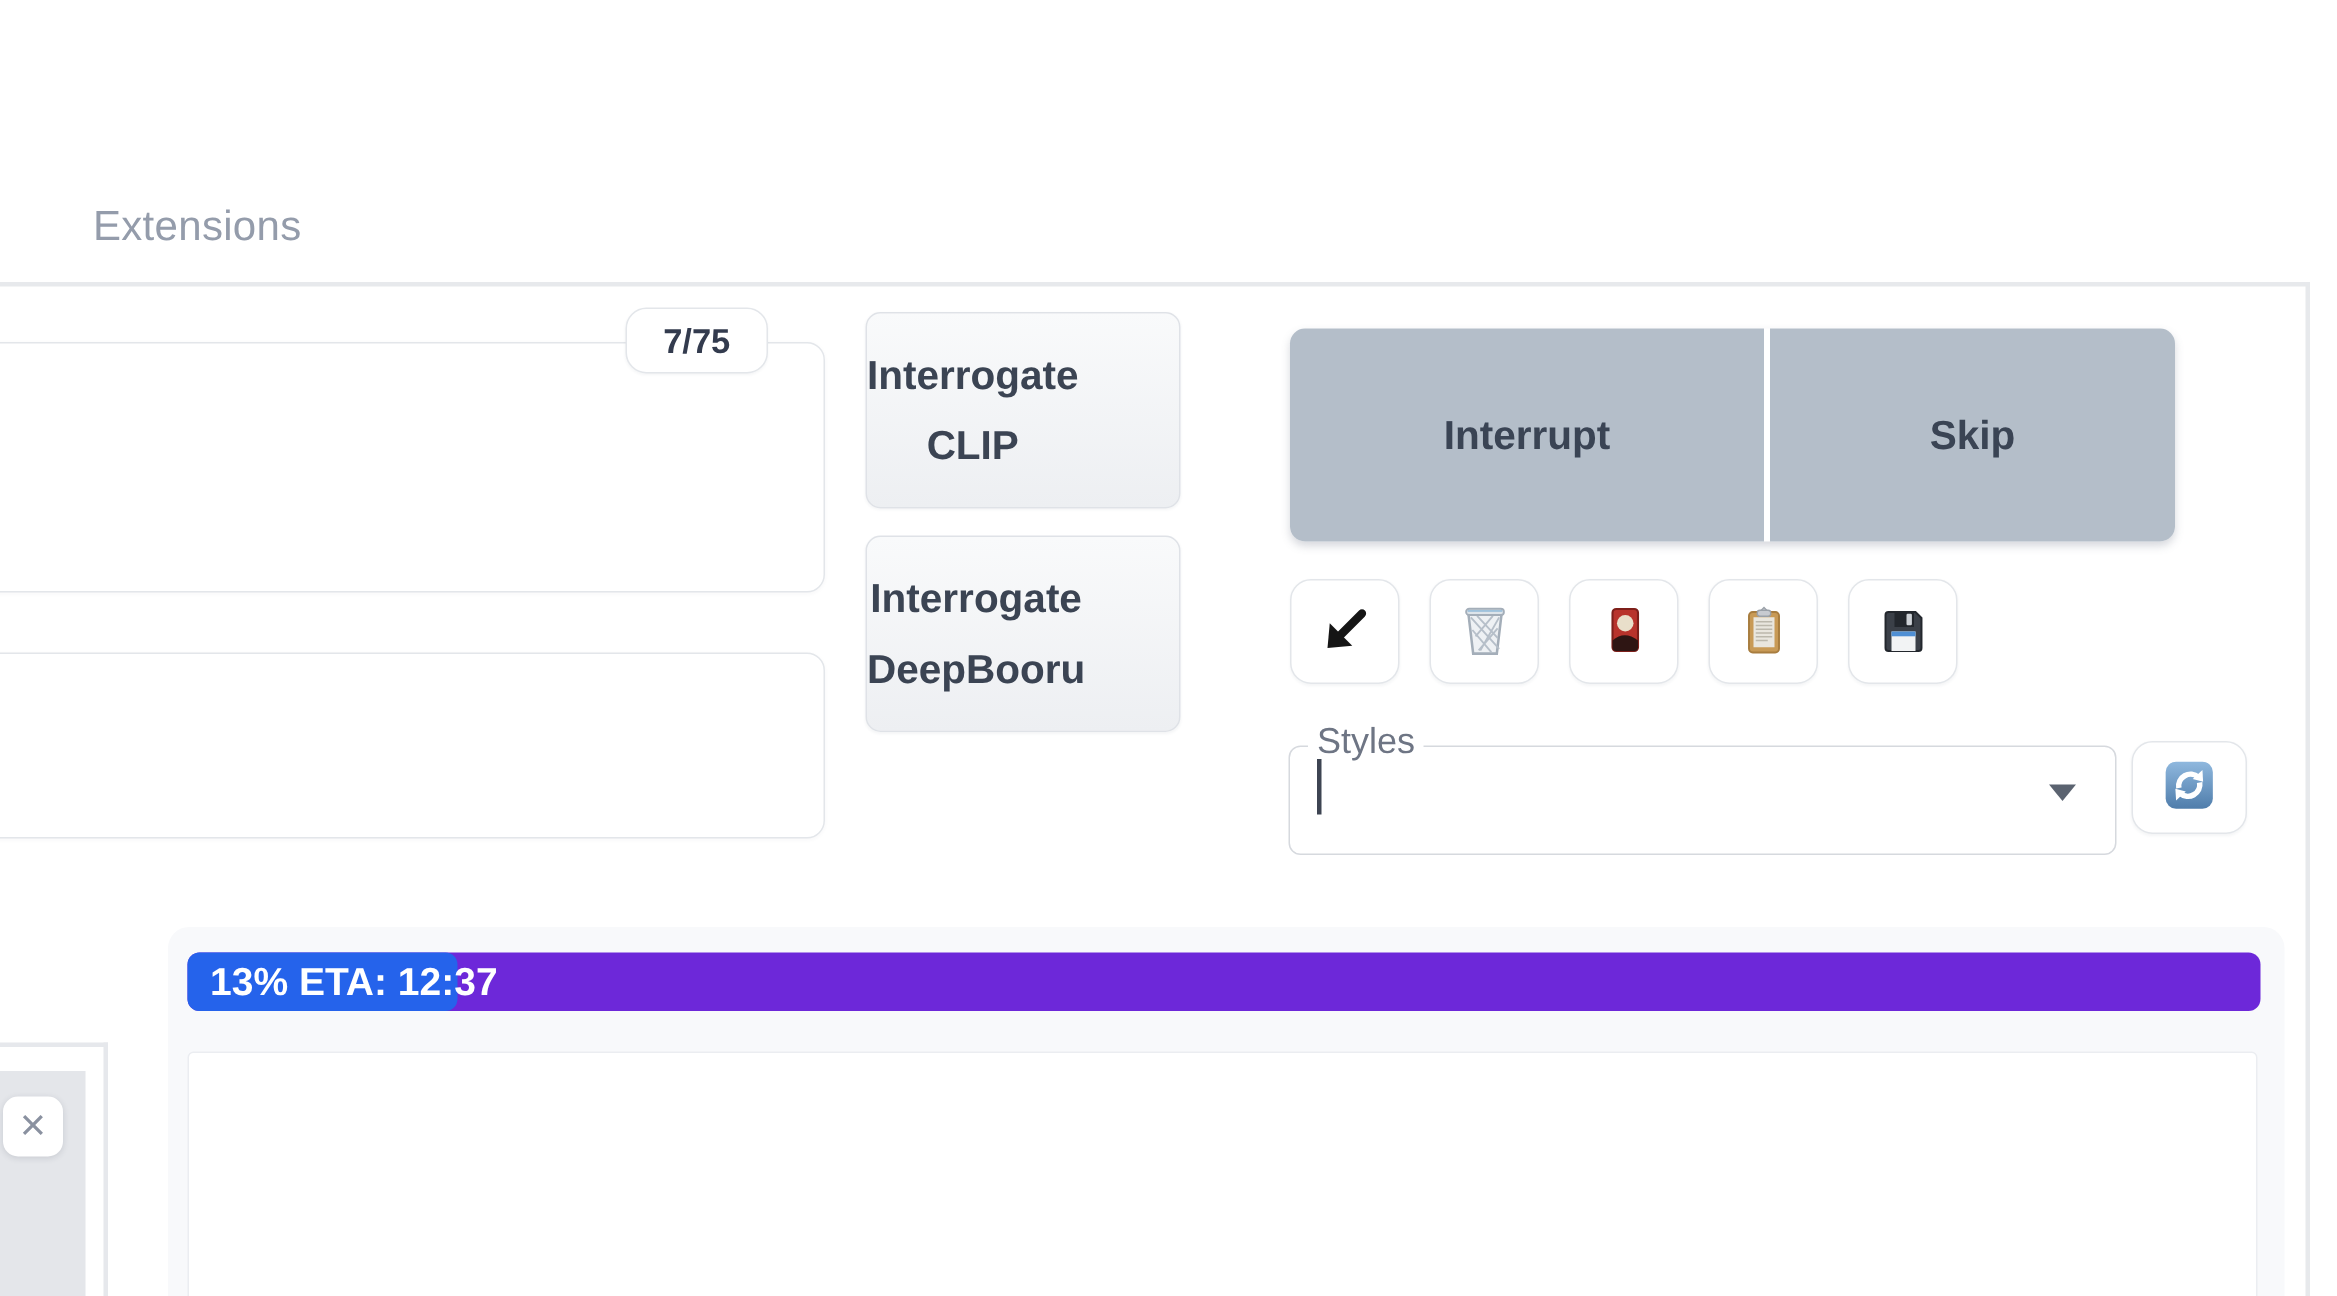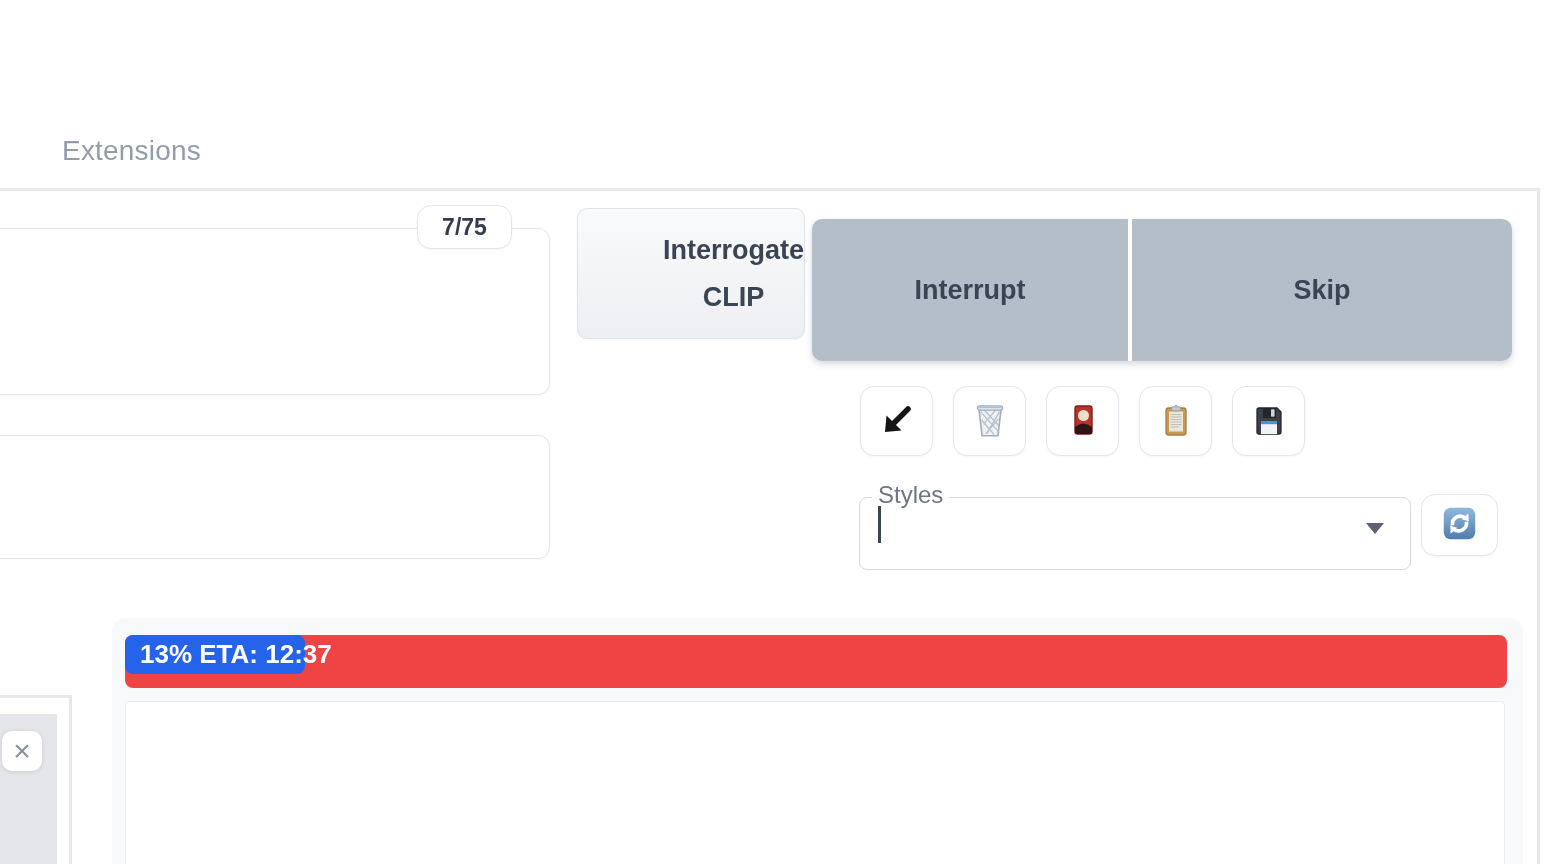--- a/index.html
+++ b/index.html
@@ -32,36 +32,36 @@
   .token-badge {
     position:absolute; left:417px; top:188px; width:95px; height:44px;
     background:#ffffff; border:1px solid #e3e6ea; border-radius:14px;
     display:flex; align-items:center; justify-content:center;
     font-size:23px; font-weight:600; color:#333b4e;
     box-shadow:0 1px 2px rgba(40,50,70,.05); z-index:3;
   }
 
   
   .btn-secondary {
-    position:absolute; width:228px; height:131px;
+    position:absolute; width:210px; height:131px;
     background:linear-gradient(180deg,#f9fafb,#edeff2);
     border:1px solid #dfe2e7; border-radius:10px;
-    display:flex; align-items:center; justify-content:flex-end;
+    display:flex; align-items:center; justify-content:flex-start;
     font-size:27px; font-weight:bold; color:#3b4453; line-height:1.72;
     cursor:pointer; text-align:center;
     box-shadow:0 1px 2px rgba(40,50,70,.05);
     font-family:inherit;
   }
   .btn-clip { left:577px; top:191px; }
   .btn-deep { left:577px; top:340px; }
   .wrap-words { display:inline-block; width:min-content; white-space:normal; }
 
   
   .stop-group {
-    position:absolute; left:812px; top:202px; width:700px; height:142px;
+    position:absolute; left:860px; top:202px; width:590px; height:142px;
     display:flex; gap:4px; border-radius:10px;
     box-shadow:0 3px 6px rgba(90,100,120,.25);
   }
   .btn-stop {
     background:#b4bec9; border:none; cursor:pointer;
     font-size:27px; font-weight:bold; color:#3a4454;
     display:flex; align-items:center; justify-content:center;
     font-family:inherit;
   }
   .btn-interrupt { flex:0 0 316px; border-radius:10px 0 0 10px; }
@@ -100,22 +100,22 @@
     display:flex; align-items:center; justify-content:center;
     cursor:pointer; box-shadow:0 1px 2px rgba(40,50,70,.05);
   }
 
   
   .output-panel {
     position:absolute; left:112px; top:601px; width:1411px; height:263px;
     background:#f8f9fb; border-radius:14px 14px 0 0;
   }
   .progress-track {
-    position:absolute; left:13px; top:17px; width:1382px; height:53px;
-    background:#ef4444; border-radius:8px; overflow:visible;
+    position:absolute; left:13px; top:17px; width:1382px; height:39px;
+    background:#6d28d9; border-radius:8px; overflow:visible;
   }
   .progress-fill {
     position:absolute; left:0; top:0; height:39px; width:13%;
     background:#2563eb; border-radius:8px;
   }
   .progress-label {
     position:absolute; left:15px; top:0; height:39px; line-height:39px;
     color:#ffffff; font-weight:bold; font-size:26px; white-space:nowrap; z-index:2;
   }
   .image-viewer {
@@ -146,20 +146,23 @@
   <div class="tab-label">Extensions</div>
   <div class="divider-top"></div>
   <div class="divider-right"></div>
 
   <textarea class="textbox prompt-box" placeholder="" style=""></textarea>
   <div class="token-badge">7/75</div>
   <textarea class="textbox neg-box" style=""></textarea>
 
   <button class="btn-secondary btn-clip">
     <span class="wrap-words">Interrogate CLIP</span>
+  </button>
+  <button class="btn-secondary btn-deep">
+    <span class="wrap-words">Interrogate DeepBooru</span>
   </button>
 
   <div class="stop-group">
     <button class="btn-stop btn-interrupt">Interrupt</button>
     <button class="btn-stop btn-skip">Skip</button>
   </div>
 
   <div class="tool-row">
     <button class="btn-tool">
       <span>

